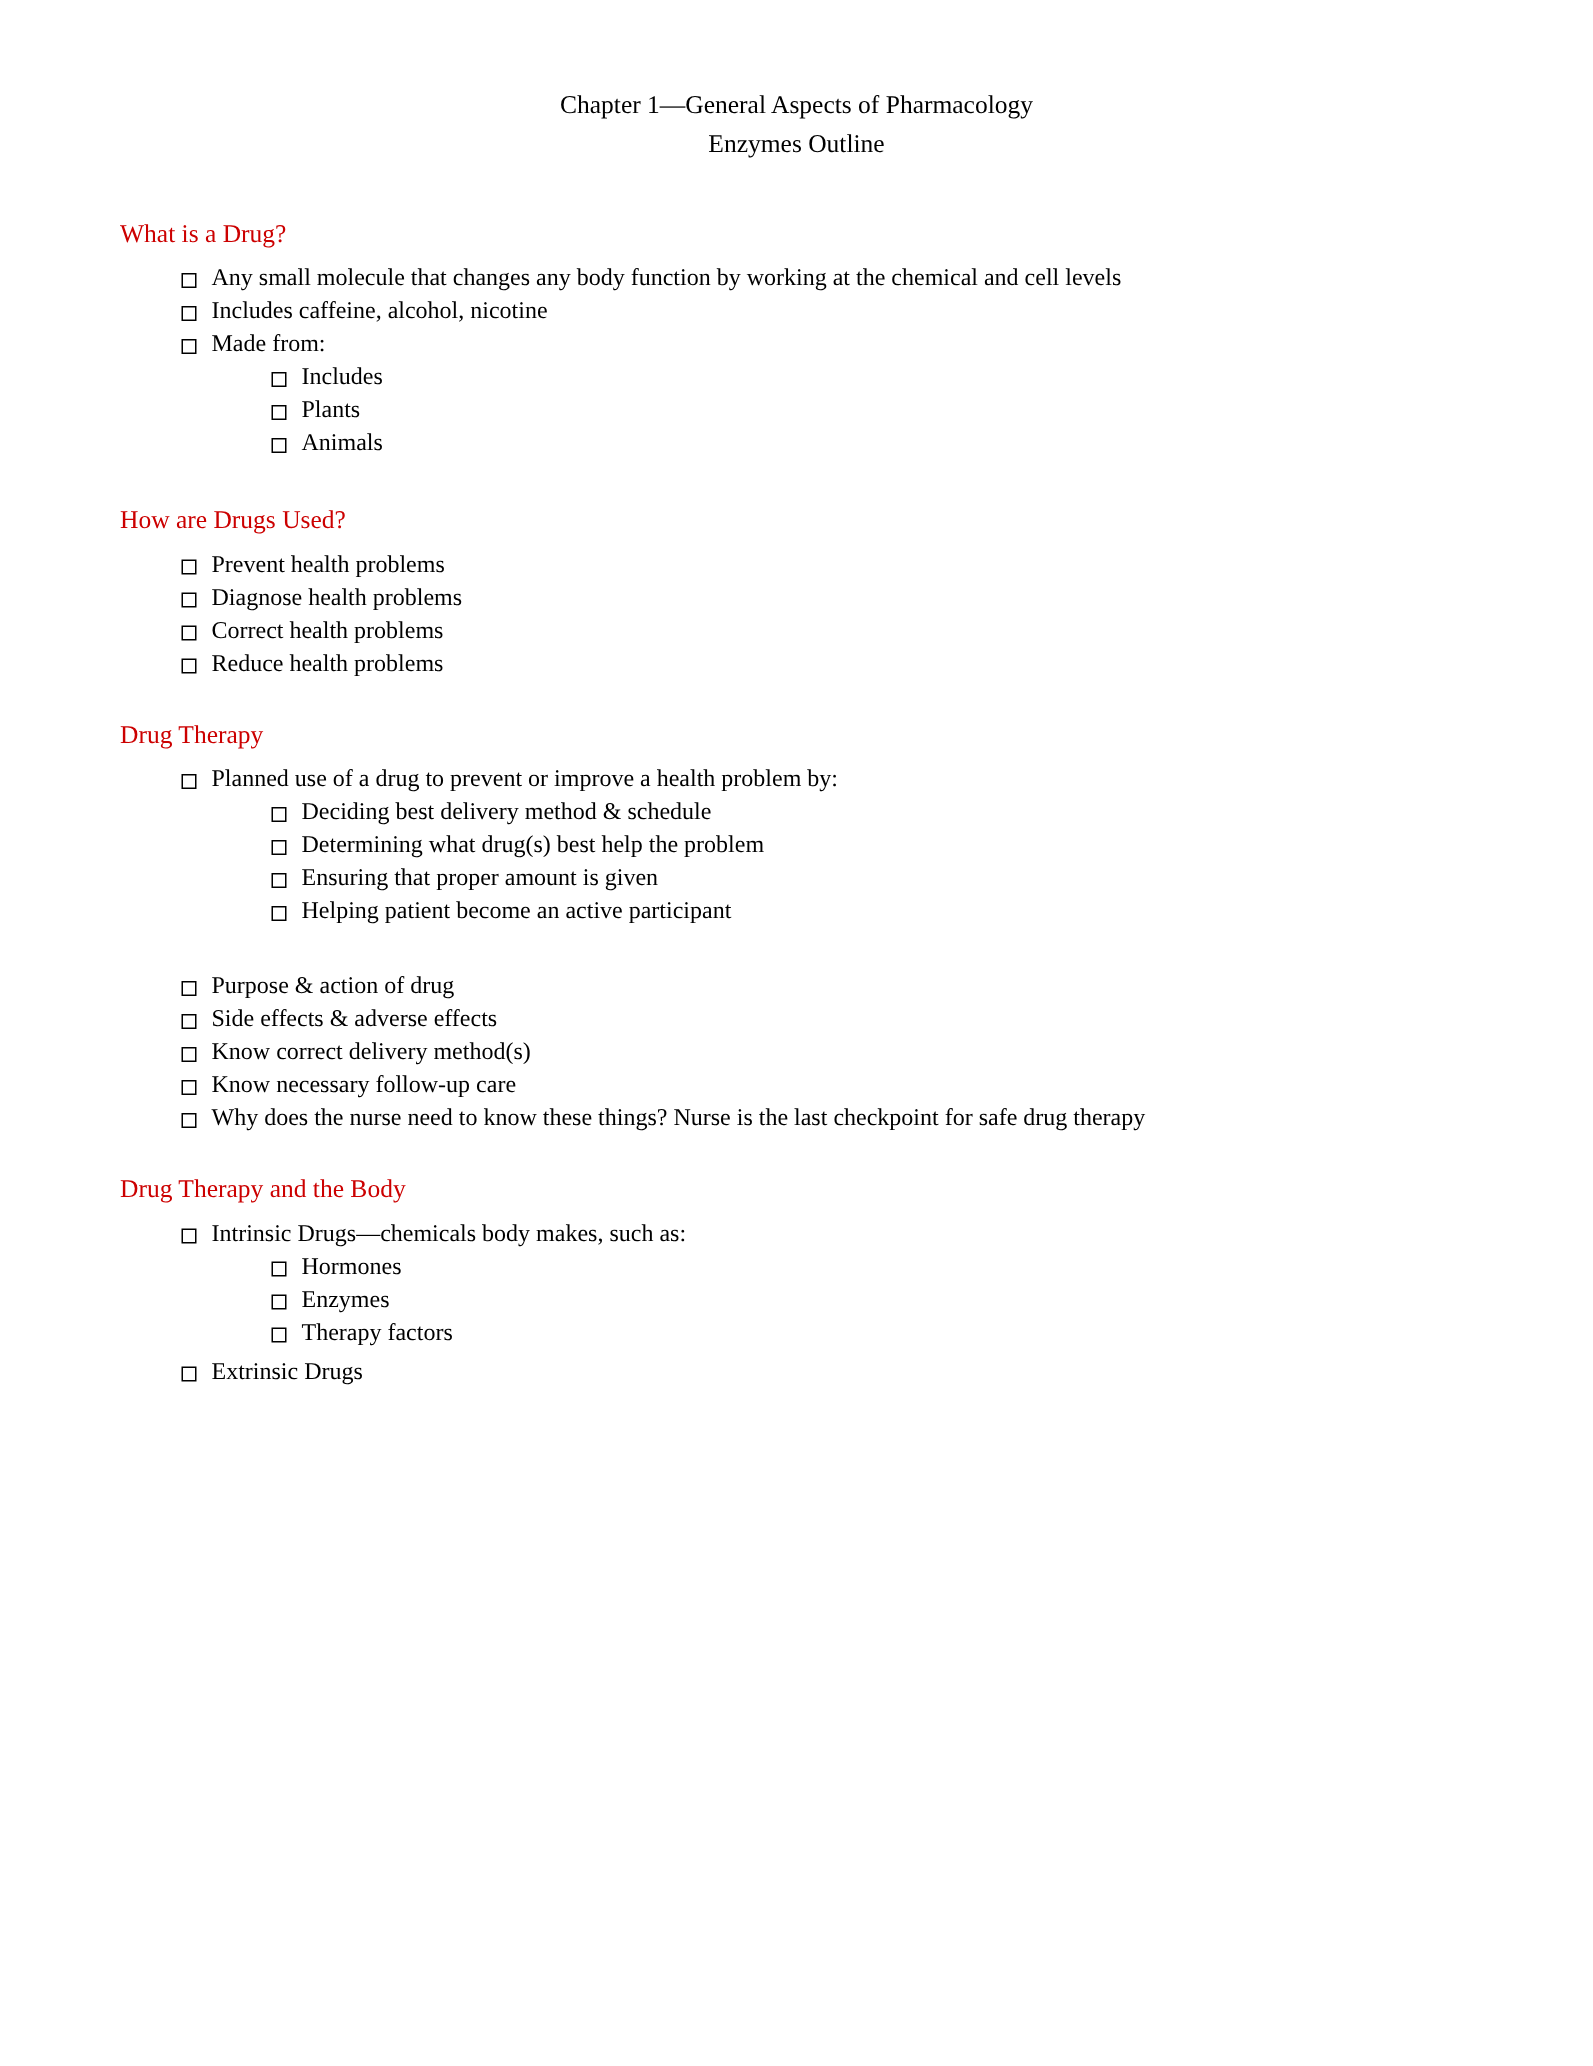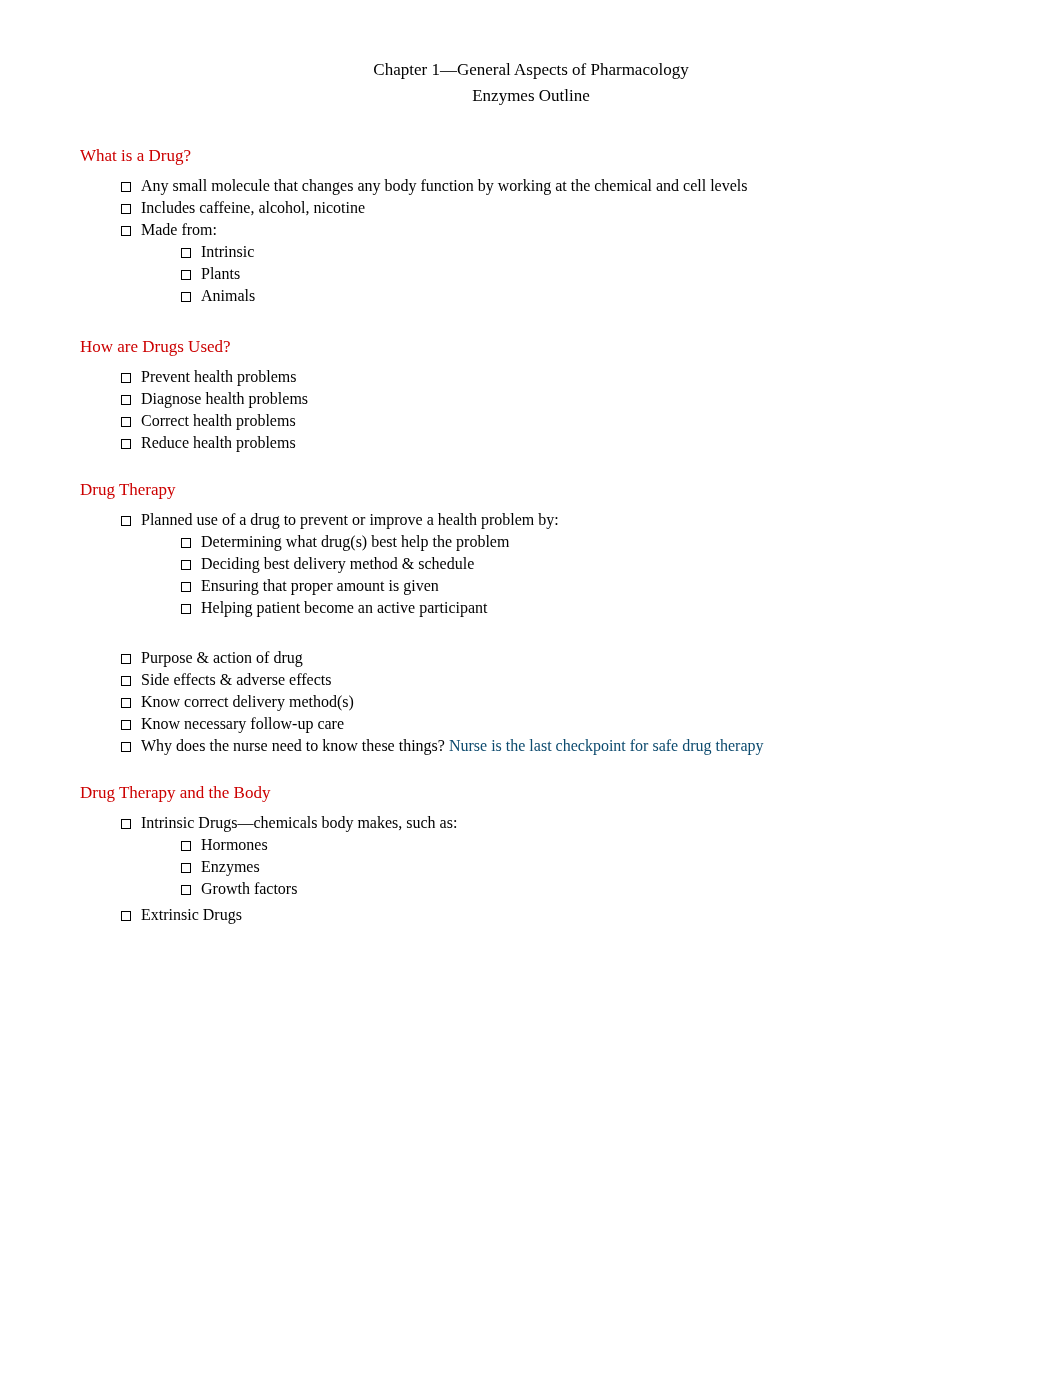--- a/index.html
+++ b/index.html
@@ -92,21 +92,21 @@
       font-size: 10px;
       margin-top: 5px;
       flex-shrink: 0;
       display: inline-block;
       width: 10px;
       height: 10px;
       border: 1.5px solid #000;
     }
 
     .red-inline {
-      color: #0c4a6e;
+      color: #000000;
     }
   </style>
 </head>
 <body>
 
 <div class="page-header">
   <div class="page-title">Chapter 1—General Aspects of Pharmacology</div>
   <div class="page-subtitle">Enzymes Outline</div>
 </div>
 
@@ -121,21 +121,21 @@
         </li>
         <li>
           <span class="bullet-icon"></span>
           <span class="text-content">Includes caffeine, alcohol, nicotine</span>
         </li>
         <li>
           <span class="bullet-icon"></span>
           <span class="text-content">Made from:<ul class="sub-bullet-list">
               <li>
                 <span class="bullet-icon"></span>
-                <span>Intrinsic</span>
+                <span>Includes</span>
               </li>
               <li>
                 <span class="bullet-icon"></span>
                 <span>Plants</span>
               </li>
               <li>
                 <span class="bullet-icon"></span>
                 <span>Animals</span>
               </li>
             </ul></span>
@@ -164,28 +164,28 @@
       </ul>
     </div>
     <div class="section">
       <div class="section-heading">Drug Therapy</div>
       <ul class="bullet-list">
         <li>
           <span class="bullet-icon"></span>
           <span class="text-content">Planned use of a drug to prevent or improve a health problem by:<ul class="sub-bullet-list">
               <li>
                 <span class="bullet-icon"></span>
+                <span>Deciding best delivery method &amp; schedule</span>
+              </li>
+              <li>
+                <span class="bullet-icon"></span>
                 <span>Determining what drug(s) best help the problem</span>
               </li>
               <li>
                 <span class="bullet-icon"></span>
-                <span>Deciding best delivery method &amp; schedule</span>
-              </li>
-              <li>
-                <span class="bullet-icon"></span>
                 <span>Ensuring that proper amount is given</span>
               </li>
               <li>
                 <span class="bullet-icon"></span>
                 <span>Helping patient become an active participant</span>
               </li>
             </ul></span>
         </li>
       </ul>
     </div>
@@ -222,21 +222,21 @@
               <li>
                 <span class="bullet-icon"></span>
                 <span>Hormones</span>
               </li>
               <li>
                 <span class="bullet-icon"></span>
                 <span>Enzymes</span>
               </li>
               <li>
                 <span class="bullet-icon"></span>
-                <span>Growth factors</span>
+                <span>Therapy factors</span>
               </li>
             </ul></span>
         </li>
         <li>
           <span class="bullet-icon"></span>
           <span class="text-content">Extrinsic Drugs</span>
         </li>
       </ul>
     </div>
   </div>

